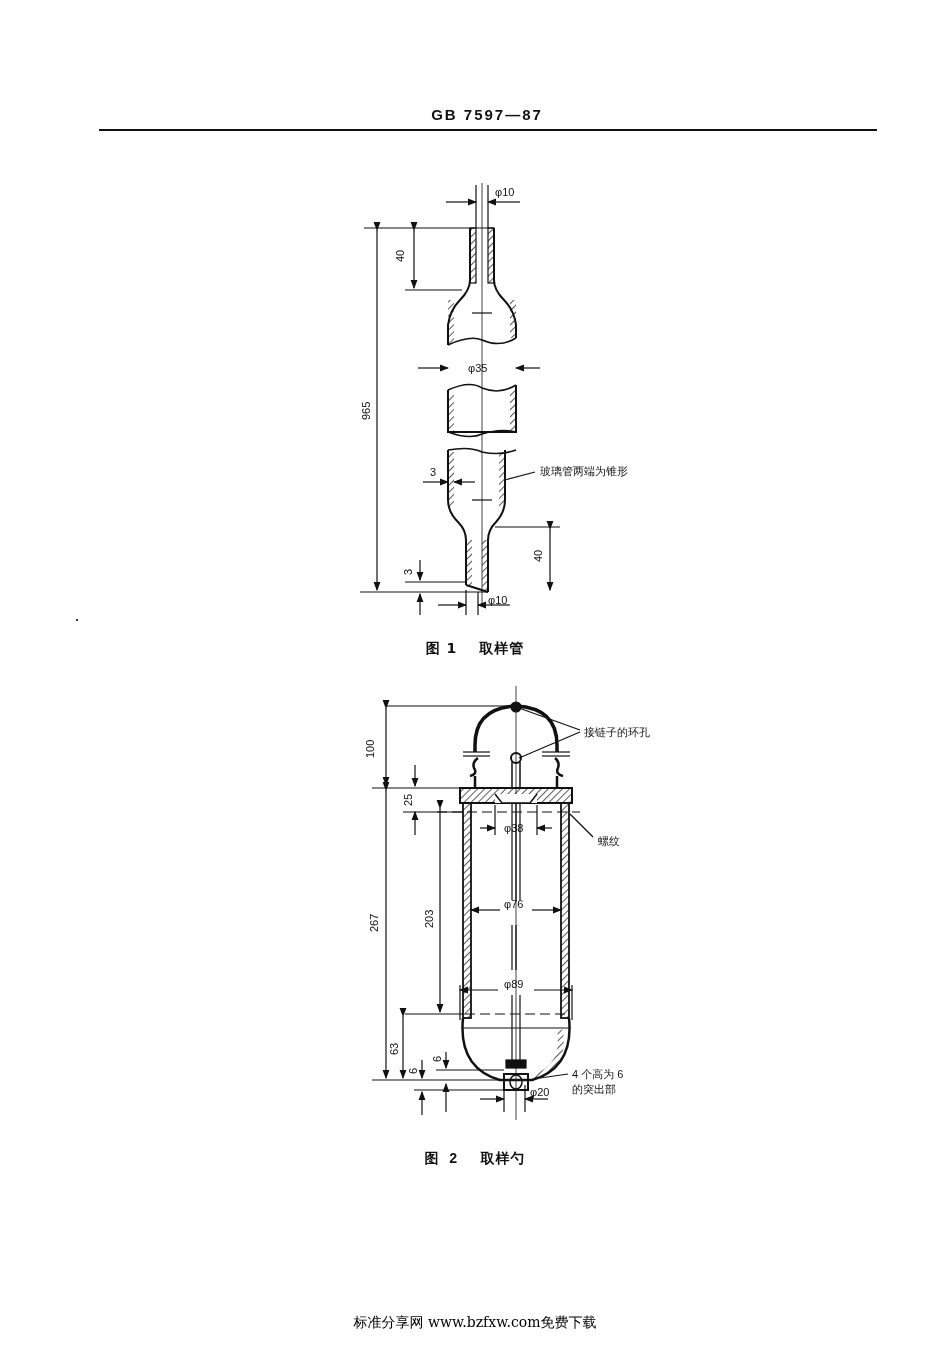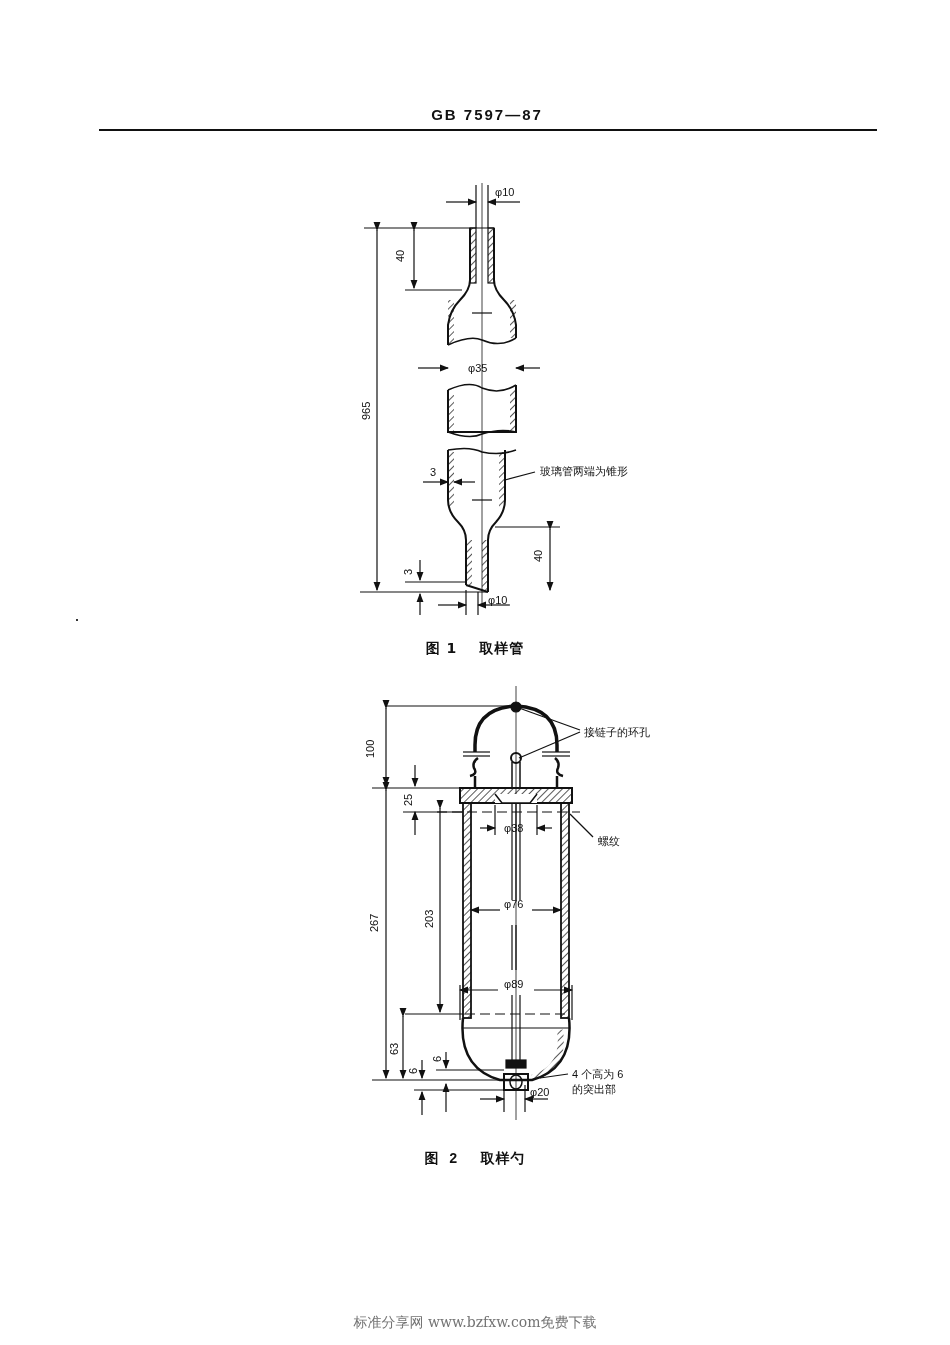--- a/index.html
+++ b/index.html
@@ -7,21 +7,21 @@
          font-family: "Liberation Serif", "DejaVu Serif", serif; color: #111; }
   .header-title { position: absolute; top: 106px; left: 0; width: 950px; text-align: center;
                   font-family: "Liberation Sans", "DejaVu Sans", sans-serif; font-weight: bold;
                   font-size: 15px; letter-spacing: 2px; margin-left: 12px; }
   .header-rule { position: absolute; top: 129px; left: 99px; width: 778px; height: 2px; background: #111; }
   .fig { position: absolute; left: 0; top: 0; }
   .caption { position: absolute; left: 0; width: 950px; text-align: center;
              font-family: "DejaVu Sans", sans-serif; font-weight: bold; font-size: 14px; letter-spacing: 1px; }
   .cap-num { margin: 0 14px 0 8px; }
   .footer { position: absolute; top: 1314px; left: 0; width: 950px; text-align: center;
-            color: #737373; font-size: 14px; font-family: "DejaVu Serif", serif; }
+            color: #000000; font-size: 14px; font-family: "DejaVu Serif", serif; }
   svg text { font-family: "Liberation Sans", "DejaVu Sans", sans-serif; fill: #111; }
   .dot { position: absolute; width: 2px; height: 2px; background: #333; }
 </style>
 </head>
 <body>
 
 <div class="header-title">GB 7597—87</div>
 <div class="header-rule"></div>
 
 <svg class="fig" width="950" height="640" viewBox="0 0 950 640">

